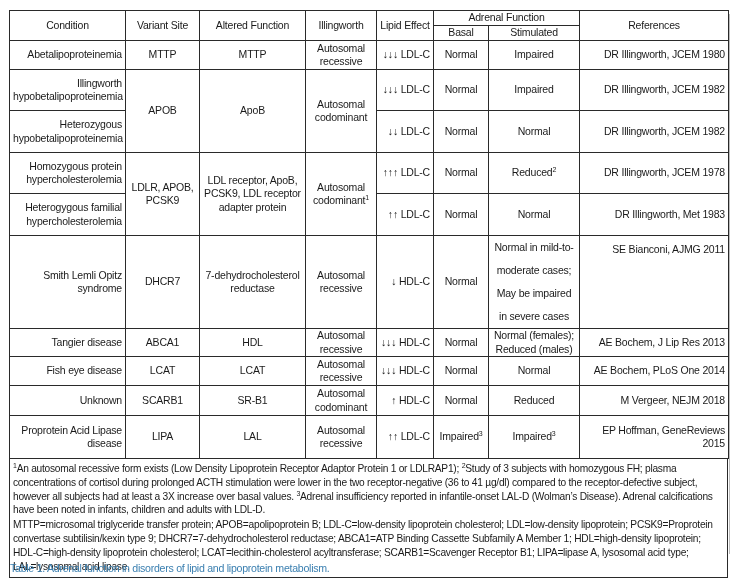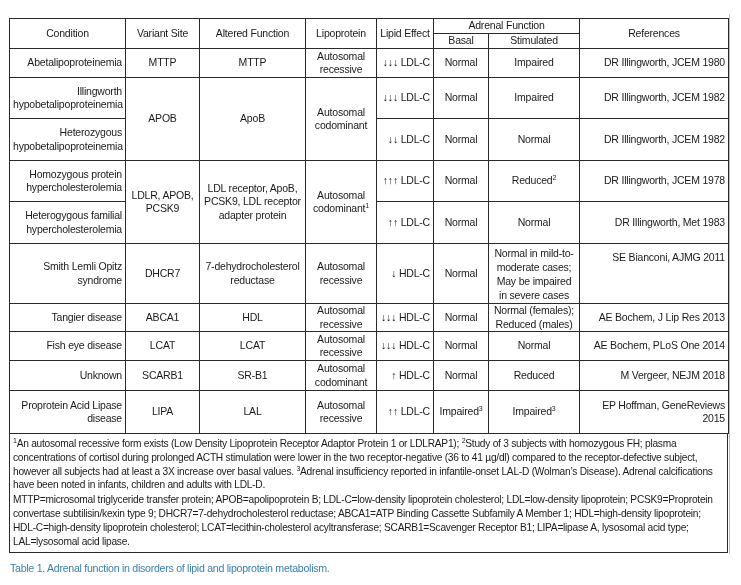--- a/index.html
+++ b/index.html
@@ -1,18 +1,18 @@
 <!DOCTYPE html>
 <html><head>
 <meta charset="utf-8">
 <style>
   html, body { margin: 0; padding: 0; background: #ffffff; }
   body { width: 741px; height: 585px; position: relative; overflow: hidden;
          font-family: "Liberation Sans", sans-serif; color: #1a1a1a; }
-  .wrap { position: absolute; left: 9px; top: 18px; width: 622px; }
+  .wrap { position: absolute; left: 9px; top: 10px; width: 622px; }
   table.main { border-collapse: collapse; width: 719px; table-layout: fixed; font-size: 10.5px; letter-spacing: -0.2px; }
   table.main td, table.main th { border: 1px solid #2a2a2a; padding: 0 3px; vertical-align: middle; font-weight: normal; line-height: 13.5px; }
   th { text-align: center; }
   td.c { text-align: center; }
   td.l { text-align: right; }
   td.r { text-align: right; padding-right: 4px; margin-top: 28px; }
   sup { font-size: 7px; line-height: 0; vertical-align: 4px; }
   .notes { border: 1px solid #2a2a2a; border-top: none; padding: 3px 4px 4px 3px; font-size: 10.2px; line-height: 13.8px; letter-spacing: -0.25px; width: 710px; }
   .notes p { margin: 0; }
   .notes p.gap { margin-top: 1px; }
@@ -32,21 +32,21 @@
       <col style="width:57px">
         <col style="width:55px">
         <col style="width:91px">
         <col style="width:149px">
     </colgroup>
     <thead>
       <tr style="height:15px">
         <th rowspan="2">Condition</th>
         <th rowspan="2">Variant Site</th>
         <th rowspan="2">Altered Function</th>
-        <th rowspan="2">Lipoprotein</th>
+        <th rowspan="2">Illingworth</th>
         <th rowspan="2">Lipid Effect</th>
         <th colspan="2">Adrenal Function</th>
         <th rowspan="2">References</th>
       </tr>
       <tr style="height:15px">
         <th>Basal</th>
         <th>Stimulated</th>
       </tr>
     </thead>
     <tbody>
@@ -98,21 +98,21 @@
         <td class="l">DR Illingworth, Met 1983</td>
       </tr>
 
       <tr style="height:60px">
         <td class="l">Smith Lemli Opitz syndrome</td>
         <td class="c">DHCR7</td>
         <td class="c">7-dehydrocholesterol reductase</td>
         <td class="c"><span>Autosomal recessive</span></td>
         <td class="r">↓ HDL-C</td>
         <td class="c">Normal</td>
-        <td class="c" style="line-height:14px">Normal in mild-to-moderate cases; May be impaired in severe cases</td>
+        <td class="c" style="line-height:23px">Normal in mild-to-moderate cases; May be impaired in severe cases</td>
         <td class="l" style="vertical-align:top;padding-top:7px">SE Bianconi, AJMG 2011</td>
       </tr>
 
       <tr style="height:28px">
         <td class="l">Tangier disease</td>
         <td class="c">ABCA1</td>
         <td class="c">HDL</td>
         <td class="c"><span>Autosomal recessive</span></td>
         <td class="r">↓↓↓ HDL-C</td>
         <td class="c">Normal</td>

